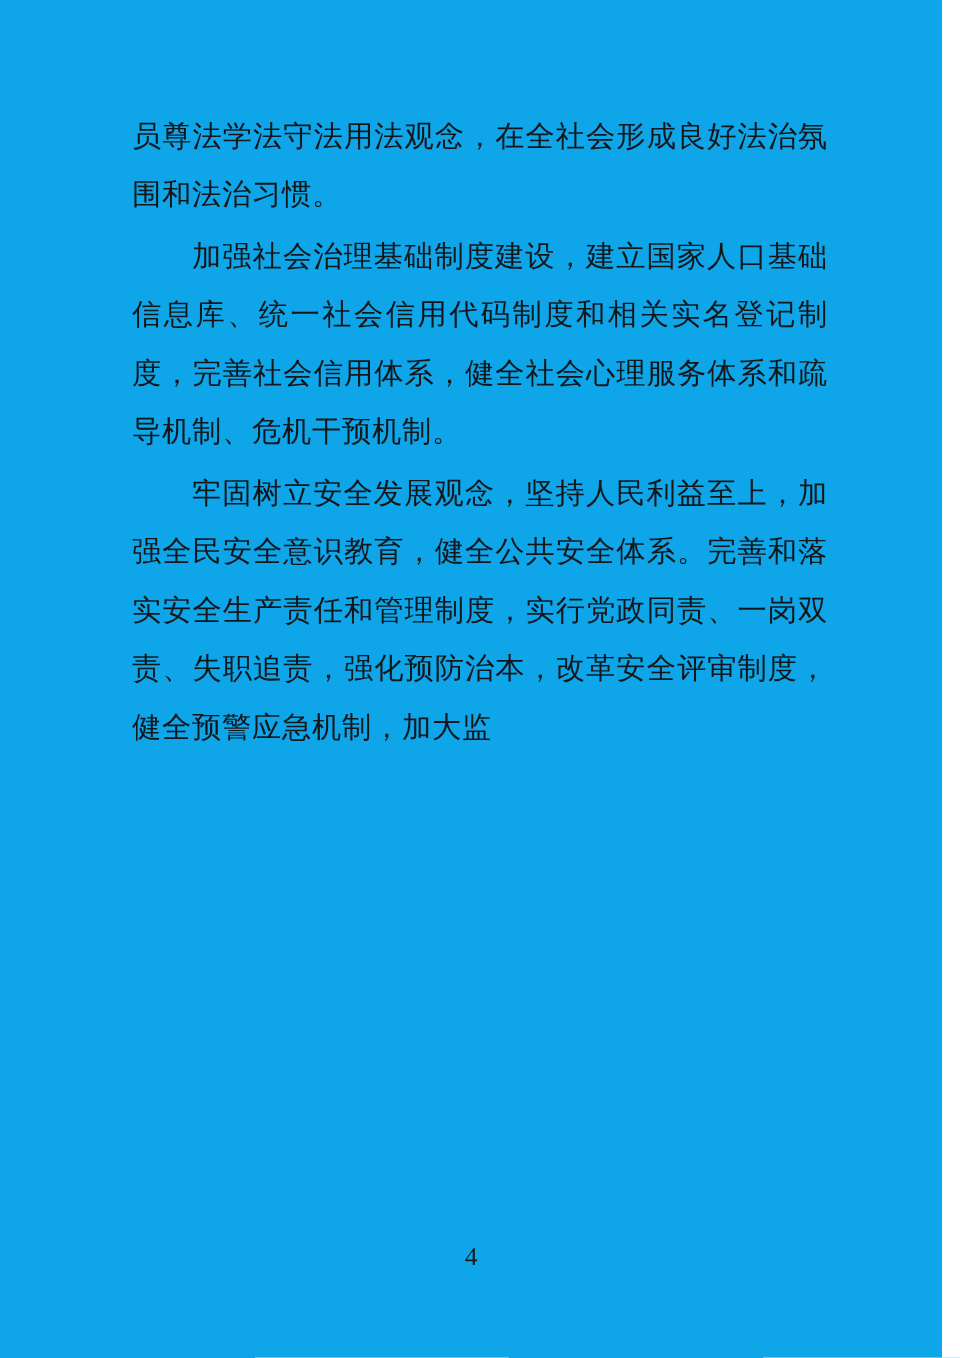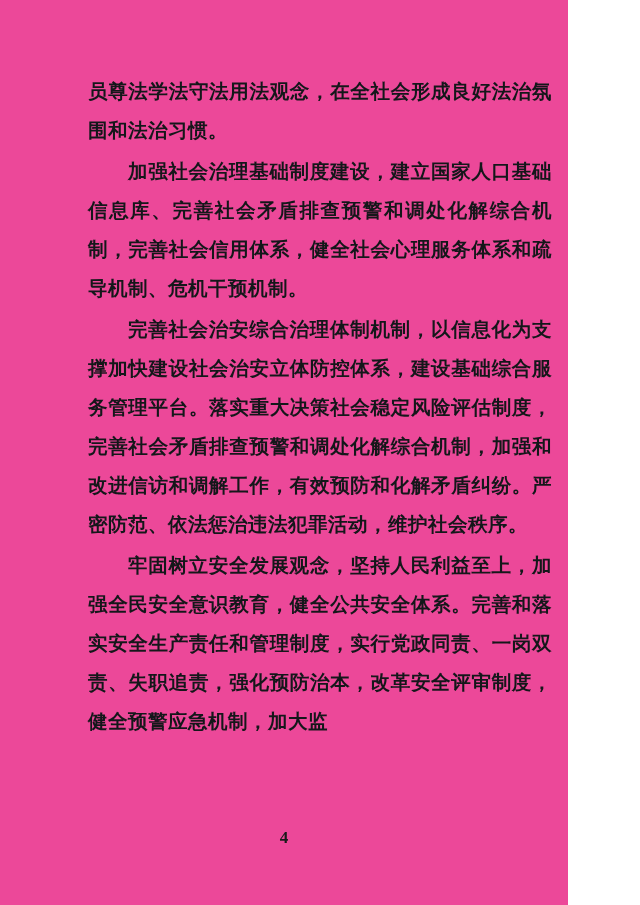--- a/index.html
+++ b/index.html
@@ -9,25 +9,24 @@
   }
   body {
     width: 640px;
     height: 905px;
     font-family: "Liberation Serif", "DejaVu Serif", serif;
     color: #111111;
     overflow: hidden;
   }
   .page {
     position: relative;
-    width: 568px;
+    width: 628px;
     height: 905px;
     box-sizing: border-box;
-    background: #ec4899;
-    font-weight: bold;
+    background: #0ea5e9;
   }
   .content {
     position: absolute;
     left: 88px;
     top: 72px;
     width: 464px;
   }
   .para {
     margin: 0 0 2px 0;
     font-size: 19.5px;
@@ -51,18 +50,17 @@
     color: #1a1a1a;
     font-family: "Liberation Serif", "DejaVu Serif", serif;
   }
 </style>
 </head>
 <body>
 
 <div class="page">
   <div class="content">
     <p class="para">员尊法学法守法用法观念，在全社会形成良好法治氛围和法治习惯。</p>
-    <p class="para indent">加强社会治理基础制度建设，建立国家人口基础信息库、完善社会矛盾排查预警和调处化解综合机制，完善社会信用体系，健全社会心理服务体系和疏导机制、危机干预机制。</p>
-    <p class="para indent">完善社会治安综合治理体制机制，以信息化为支撑加快建设社会治安立体防控体系，建设基础综合服务管理平台。落实重大决策社会稳定风险评估制度，完善社会矛盾排查预警和调处化解综合机制，加强和改进信访和调解工作，有效预防和化解矛盾纠纷。严密防范、依法惩治违法犯罪活动，维护社会秩序。</p>
+    <p class="para indent">加强社会治理基础制度建设，建立国家人口基础信息库、统一社会信用代码制度和相关实名登记制度，完善社会信用体系，健全社会心理服务体系和疏导机制、危机干预机制。</p>
     <p class="para indent">牢固树立安全发展观念，坚持人民利益至上，加强全民安全意识教育，健全公共安全体系。完善和落实安全生产责任和管理制度，实行党政同责、一岗双责、失职追责，强化预防治本，改革安全评审制度，健全预警应急机制，加大监</p>
   </div>
   <div class="page-number">4</div>
 </div>
 
 </body></html>

